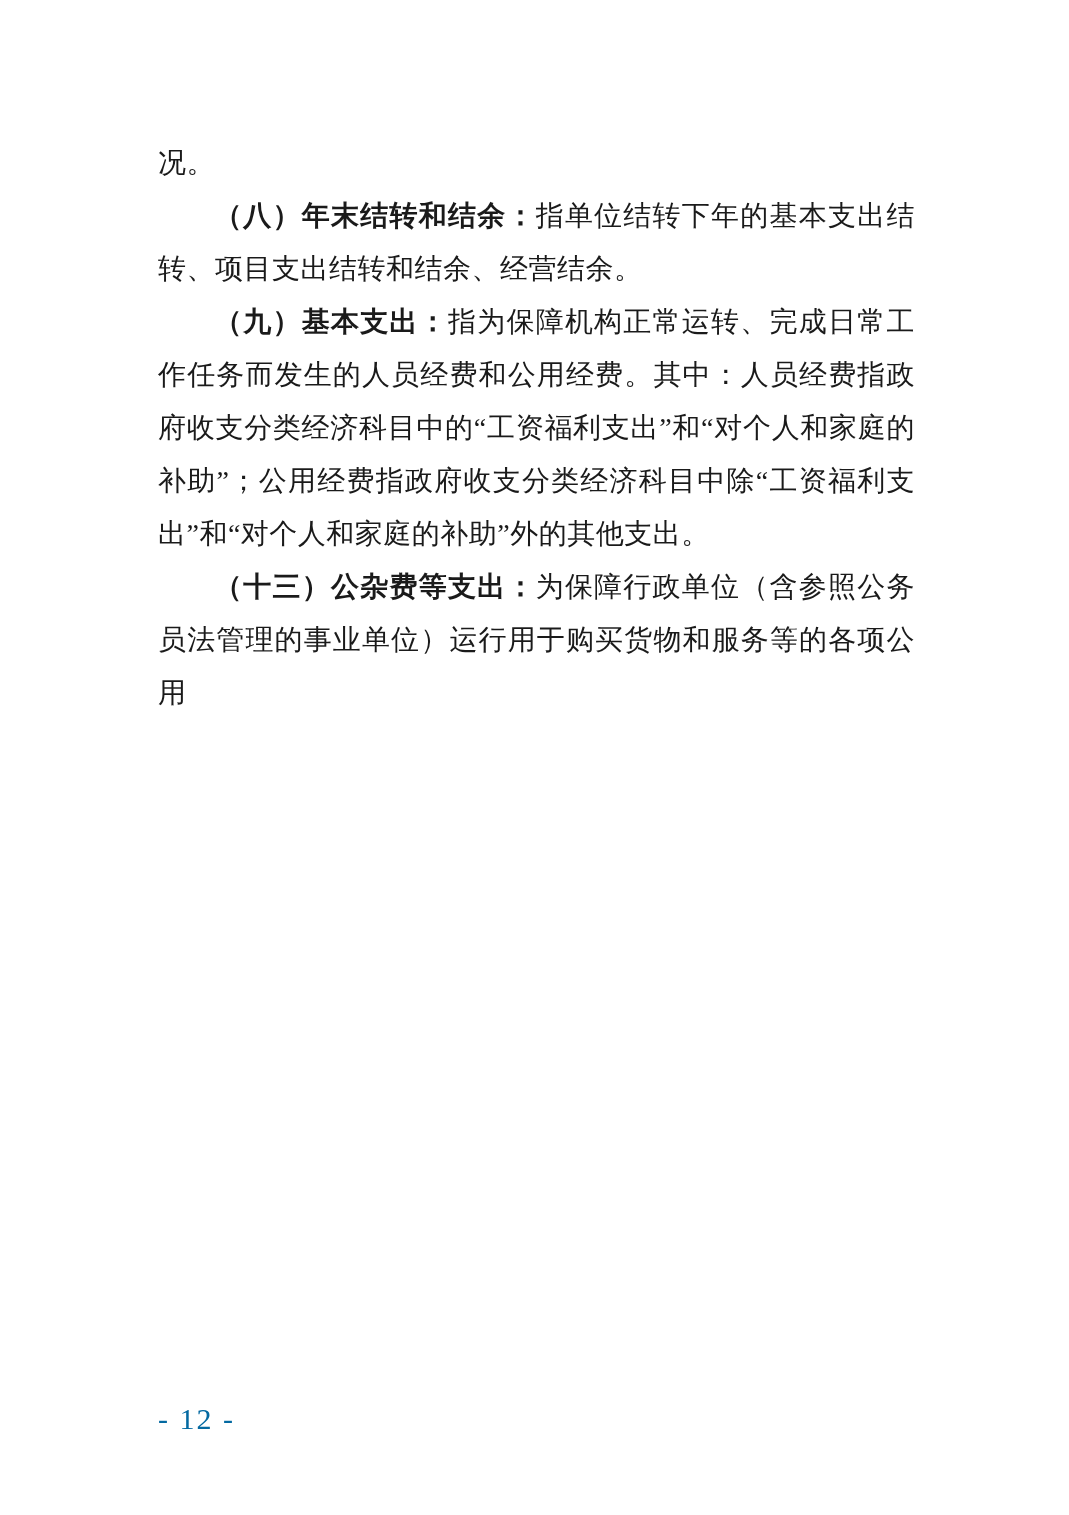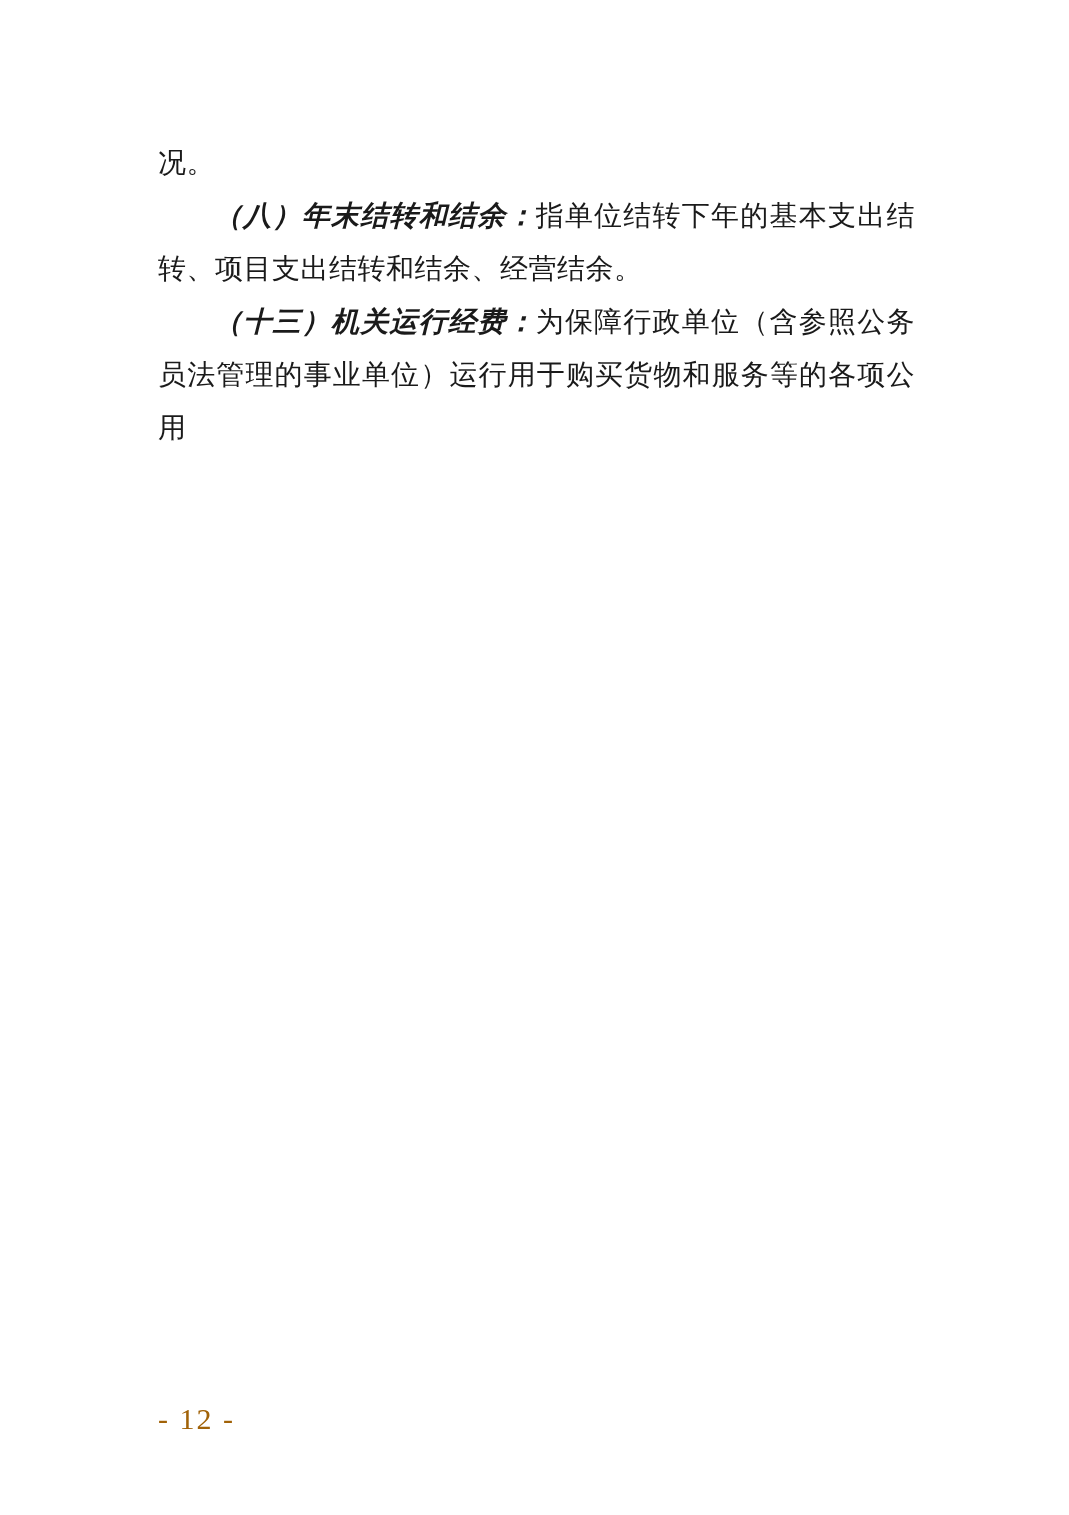--- a/index.html
+++ b/index.html
@@ -30,44 +30,44 @@
     line-height: 53px;
     text-align: justify;
     text-indent: 2em;
     letter-spacing: 0.5px;
   }
   .para.continuation {
     text-indent: 0;
   }
   .para .label {
     font-weight: 700;
-    font-style: italic;
   }
   .page-number {
     position: absolute;
     left: 158px;
     top: 1398px;
     font-size: 30px;
     line-height: 42px;
-    color: #a16207;
+    color: #0369a1;
     letter-spacing: 2px;
   }
 </style>
 </head>
 <body>
 
 <div class="page">
   <div class="doc">
 
     <p class="para continuation"><span class="label"></span><span>况。</span></p>
 
     <p class="para"><span class="label">（八）年末结转和结余：</span><span>指单位结转下年的基本支出结转、项目支出结转和结余、经营结余。</span></p>
 
+    <p class="para"><span class="label">（九）基本支出：</span><span>指为保障机构正常运转、完成日常工作任务而发生的人员经费和公用经费。其中：人员经费指政府收支分类经济科目中的“工资福利支出”和“对个人和家庭的补助”；公用经费指政府收支分类经济科目中除“工资福利支出”和“对个人和家庭的补助”外的其他支出。</span></p>
 
 
 
 
-    <p class="para"><span class="label">（十三）机关运行经费：</span><span>为保障行政单位（含参照公务员法管理的事业单位）运行用于购买货物和服务等的各项公用</span></p>
+    <p class="para"><span class="label">（十三）公杂费等支出：</span><span>为保障行政单位（含参照公务员法管理的事业单位）运行用于购买货物和服务等的各项公用</span></p>
 
   </div>
 
   <div class="page-number">- 12 -</div>
 </div>
 
 </body></html>

